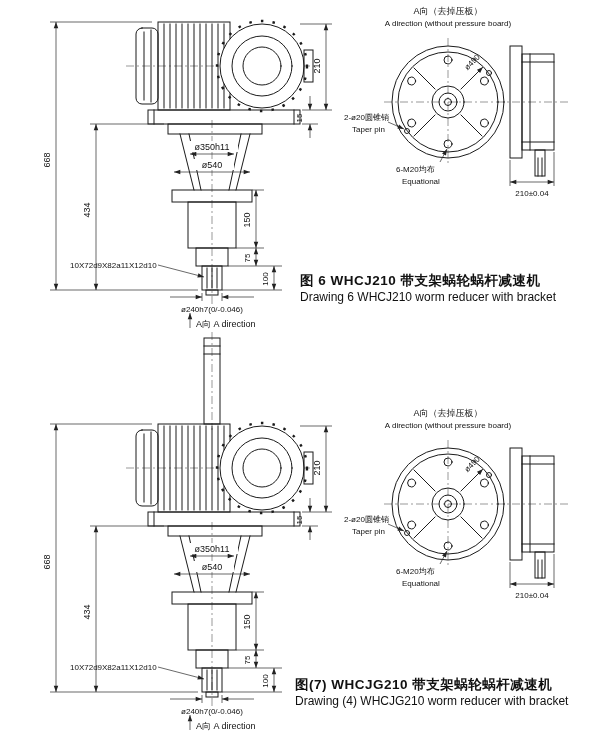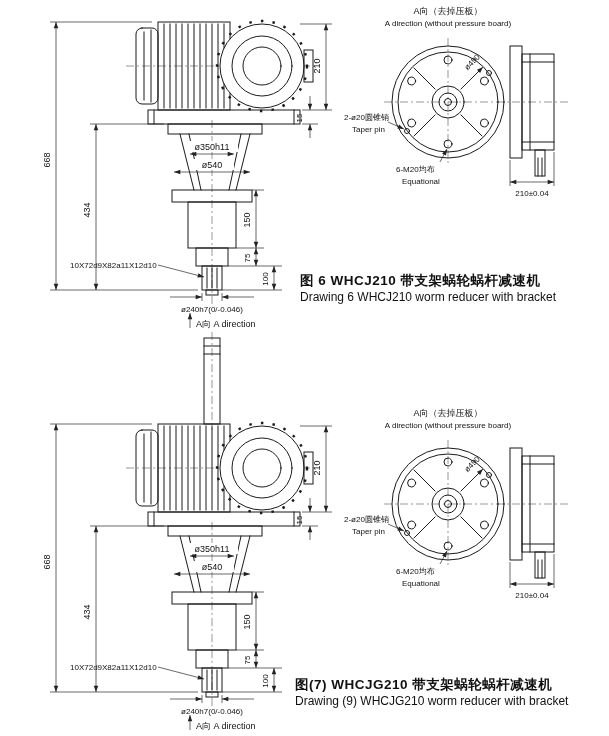--- a/index.html
+++ b/index.html
@@ -350,14 +350,14 @@
       <line class="dim" x1="170" y1="160" x2="170" y2="186"></line>
       <line class="dim" x1="214" y1="152" x2="214" y2="186"></line>
       <line class="dim" x1="170" y1="182" x2="214" y2="182" marker-start="url(#a4)" marker-end="url(#a4)"></line>
       <text class="t8" x="192" y="196" text-anchor="middle">210±0.04</text>
     </g>
   </g>
 </svg>
 
 <div class="caption" style="left:295px;top:676px;width:314px">
   <div class="cn">图(7)  WHCJG210 带支架蜗轮蜗杆减速机</div>
-  <div class="en">Drawing (9) WHCJG210  worm reducer with bracket</div>
+  <div class="en">Drawing (4) WHCJG210  worm reducer with bracket</div>
 </div>
 
 </body></html>

